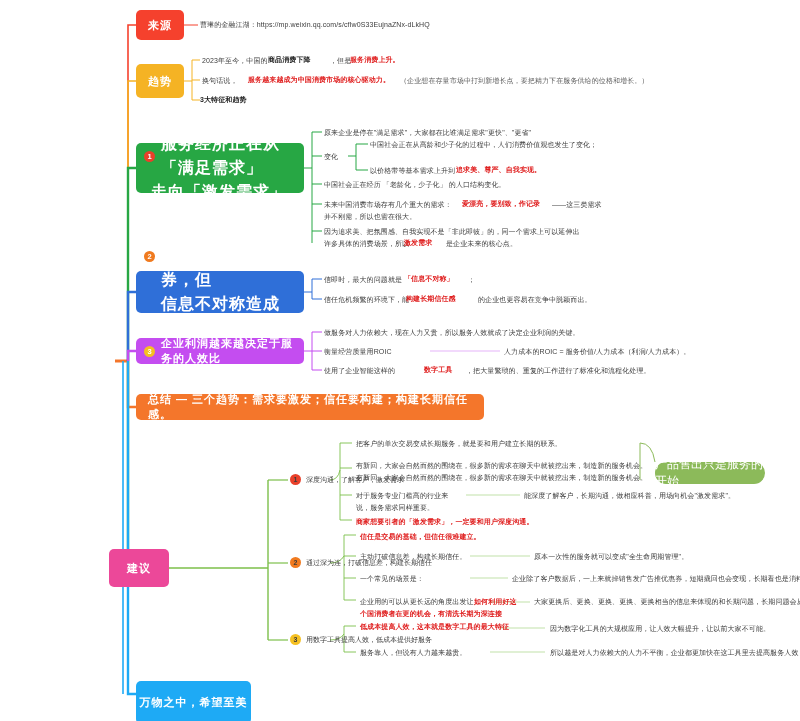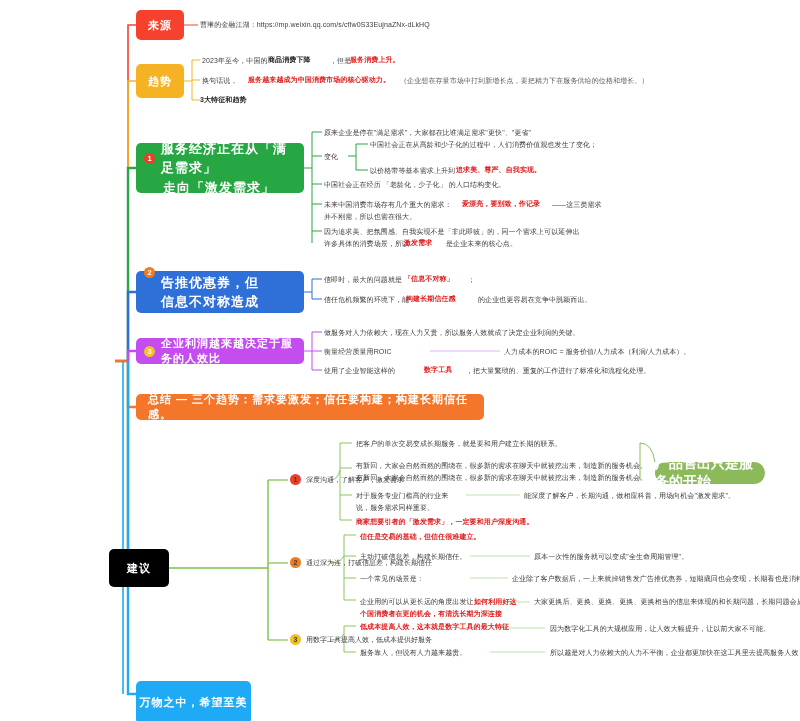--- a/index.html
+++ b/index.html
@@ -22,35 +22,35 @@
 
   .lbl{color:#ffffff;font-weight:bold;font-size:11px;letter-spacing:1px;}
 
   .n-source{left:136px;top:10px;width:48px;height:30px;background:#f5412d;justify-content:center;}
   .n-trend{left:136px;top:64px;width:48px;height:34px;background:#f5b324;justify-content:center;}
 
   .n-green{left:136px;top:143px;width:168px;height:50px;background:#27a744;padding:0 10px 0 8px;}
   .n-blue{left:136px;top:271px;width:168px;height:42px;background:#2f6fd8;padding:0 10px 0 8px;}
   .n-purple{left:136px;top:338px;width:168px;height:26px;background:#c44df0;padding:0 10px 0 8px;}
   .n-summary{left:136px;top:394px;width:348px;height:26px;background:#f4762b;padding:0 10px 0 12px;}
-  .n-advice{left:109px;top:549px;width:60px;height:38px;background:#000000;justify-content:center;}
+  .n-advice{left:109px;top:549px;width:60px;height:38px;background:#ec4899;justify-content:center;}
   .n-hope{left:136px;top:681px;width:115px;height:43px;background:#1eaaf5;justify-content:center;}
   .n-prod{left:655px;top:462px;width:110px;height:22px;background:#8cba5a;border-radius:11px;justify-content:center;}
-  .n-prod .lbl{font-size:14px;font-weight:bold;letter-spacing:0;}
+  .n-prod .lbl{font-size:12px;font-weight:normal;letter-spacing:0;}
 
   .badge{
     width:11px;height:11px;border-radius:50%;flex:0 0 11px;margin-right:6px;
     color:#fff;font-size:7.5px;line-height:11px;text-align:center;font-weight:bold;
   }
   .b-red{background:#e8402a;}
   .b-orange{background:#f07a1f;}
   .b-yellow{background:#f5c022;}
 
   .two-line{display:flex;flex-direction:column;justify-content:center;line-height:1.5;}
-  .two-line .lbl{font-size:13px;}
+  .two-line .lbl{font-size:16px;}
 
   .txt{position:absolute;color:#3c3c3c;font-size:7px;line-height:1.55;white-space:pre;letter-spacing:0.1px;}
   .txt.b{font-weight:bold;color:#1f1f1f;}
   .txt.red{color:#e02020;font-weight:bold;}
   .txt.gray{color:#5a5a5a;}
 
   .rowitem{position:absolute;display:flex;align-items:center;}
   .rowitem .badge{margin-right:5px;}
   .rowitem span{font-size:7px;color:#3c3c3c;white-space:pre;}
 </style>

